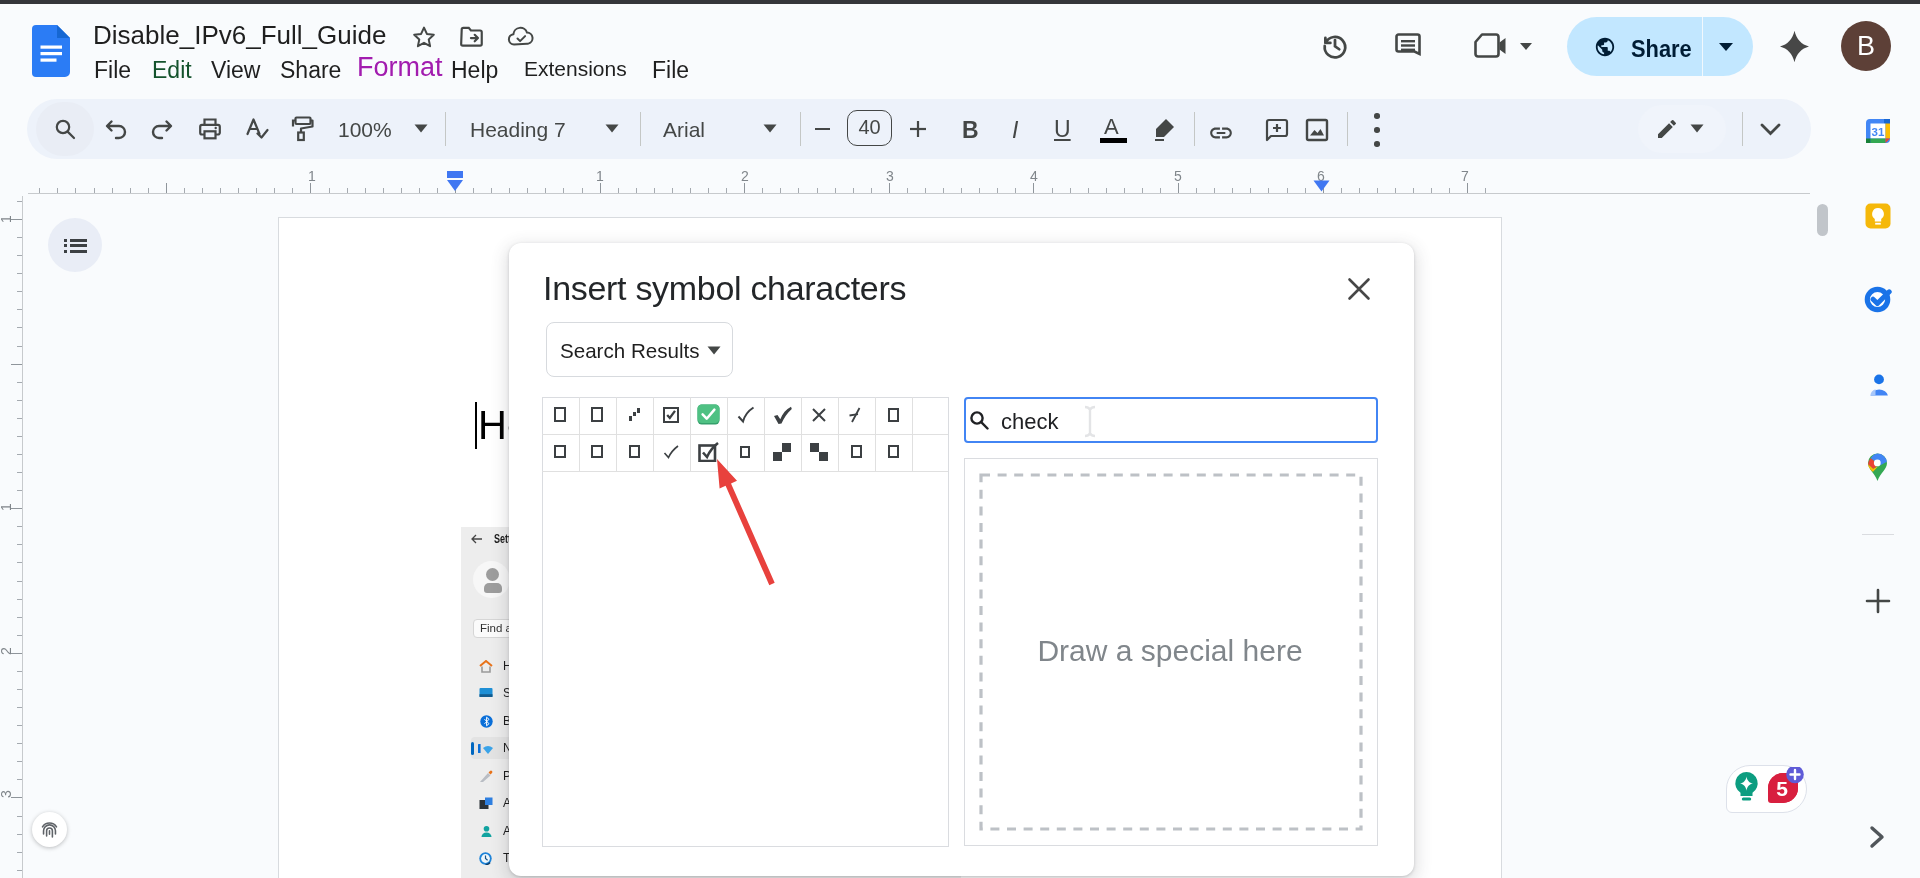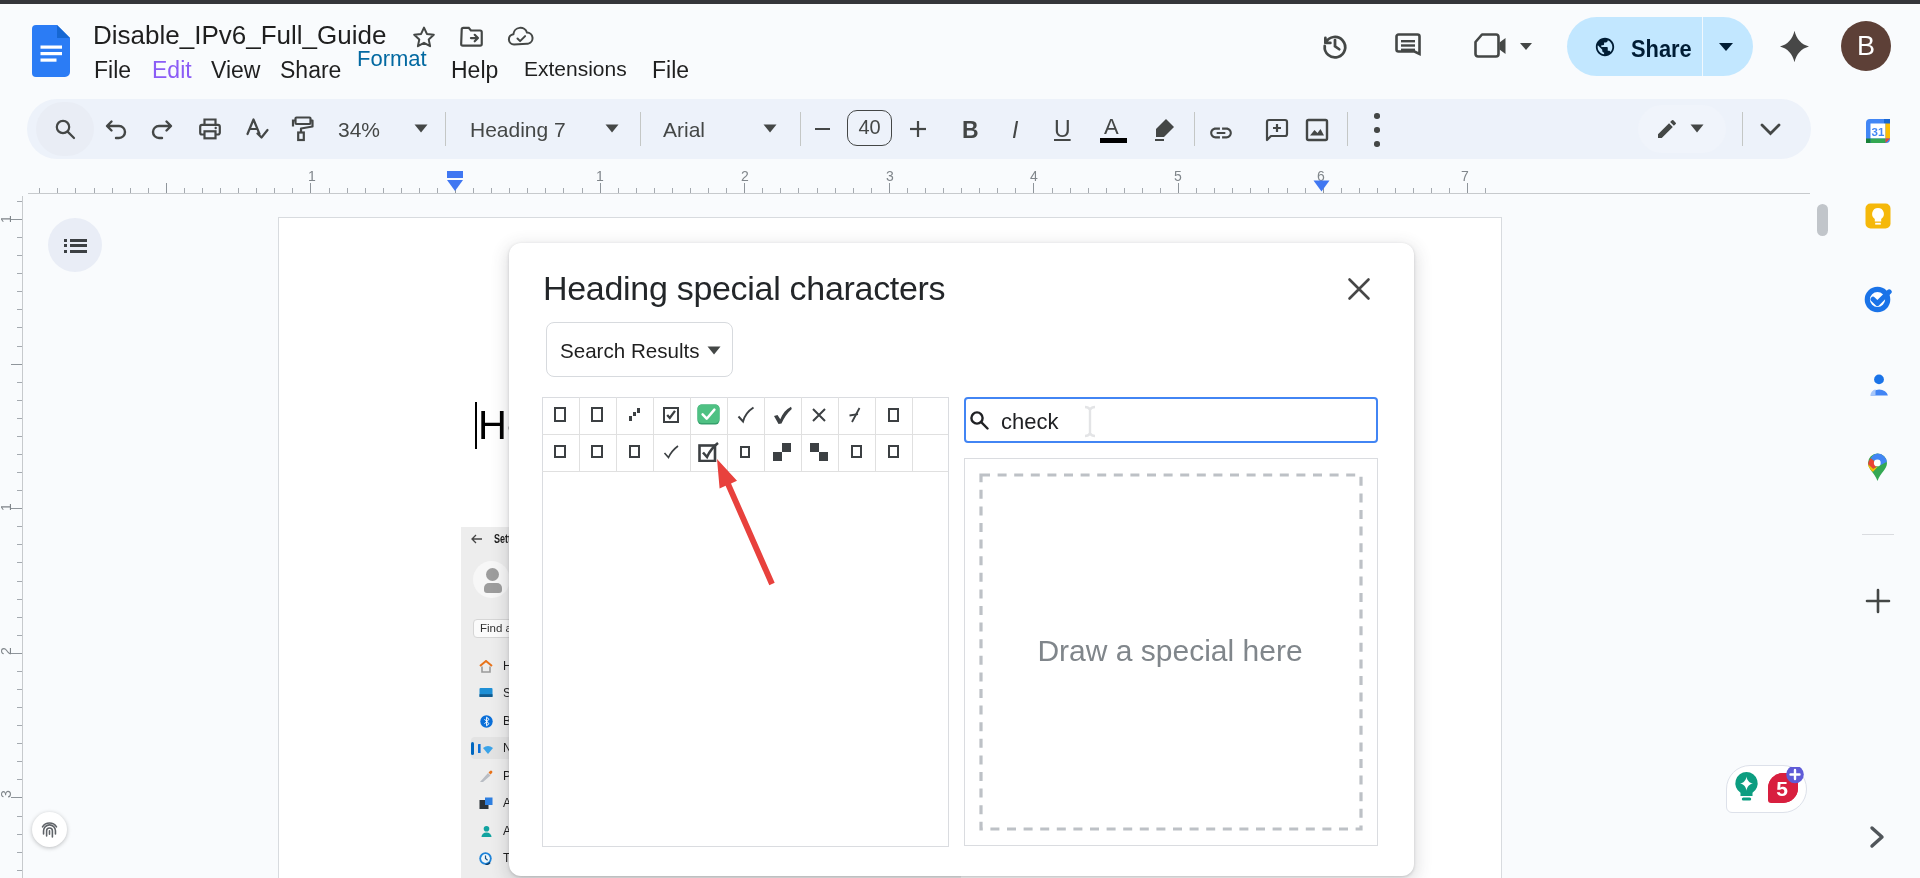--- a/index.html
+++ b/index.html
@@ -21,24 +21,24 @@
 </svg>
 <svg class="ic" style="left:459px;top:24px" width="26" height="26" viewBox="0 0 24 24">
 <path d="M2.5 5 a1.5 1.5 0 0 1 1.5-1.5 h5 l2 2.5 h8.5 a1.5 1.5 0 0 1 1.5 1.5 v11 a1.5 1.5 0 0 1 -1.5 1.5 h-16 a1.5 1.5 0 0 1 -1.5-1.5 Z" fill="none" stroke="#444746" stroke-width="2"></path>
 <path d="M11 13 h6 M14.5 10 l3 3 l-3 3" fill="none" stroke="#444746" stroke-width="2" stroke-linecap="round" stroke-linejoin="round"></path>
 </svg>
 <svg class="ic" style="left:507px;top:25px" width="28" height="24" viewBox="0 0 28 24">
 <path d="M7 19.5 a5.2 5.2 0 0 1 -0.6 -10.35 A7 7 0 0 1 20 7.6 a5.6 5.6 0 0 1 1.4 11 a6 6 0 0 1 -1.4 0.15 Z" fill="none" stroke="#444746" stroke-width="2"></path>
 <path d="M10.5 13.5 l2.6 2.6 l5 -5" fill="none" stroke="#444746" stroke-width="2" stroke-linecap="round" stroke-linejoin="round"></path>
 </svg>
 <div class="abs" style="left:94px;top:57px;font-size:23px;color:#1f1f1f">File</div>
-<div class="abs" style="left:152px;top:57px;font-size:23px;color:#8b5cf6">Edit</div>
+<div class="abs" style="left:152px;top:57px;font-size:23px;color:#14532d">Edit</div>
 <div class="abs" style="left:211px;top:57px;font-size:23px;color:#1f1f1f">View</div>
 <div class="abs" style="left:280px;top:57px;font-size:23px;color:#1f1f1f">Share</div>
-<div class="abs" style="left:357px;top:46px;font-size:22px;color:#0369a1">Format</div>
+<div class="abs" style="left:357px;top:52px;font-size:27px;color:#a21caf">Format</div>
 <div class="abs" style="left:451px;top:57px;font-size:23px;color:#1f1f1f">Help</div>
 <div class="abs" style="left:524px;top:57px;font-size:21px;color:#1f1f1f">Extensions</div>
 <div class="abs" style="left:652px;top:57px;font-size:23px;color:#1f1f1f">File</div>
 <svg class="ic" style="left:1320px;top:31px" width="30" height="30" viewBox="0 0 24 24">
 <path d="M4.3 5.5 V9.5 H8.3 M4.6 9.3 A8.2 8.2 0 1 1 3.8 12" fill="none" stroke="#444746" stroke-width="2.2" stroke-linecap="round" stroke-linejoin="round"></path>
 <path d="M12 7.2 V12.2 L15.4 14.6" fill="none" stroke="#444746" stroke-width="2.2" stroke-linecap="round"></path>
 </svg>
 <svg class="ic" style="left:1393px;top:31px" width="30" height="30" viewBox="0 0 30 30">
 <path d="M3.5 5.5 a2 2 0 0 1 2 -2 h19 a2 2 0 0 1 2 2 v17.5 l-5 -2.5 h-16 a2 2 0 0 1 -2 -2 Z" fill="none" stroke="#444746" stroke-width="2.6"></path>
 <rect x="8" y="9" width="14" height="2.4" fill="#444746"></rect>
@@ -83,21 +83,21 @@
 <svg class="ic" style="left:245px;top:117px" width="24" height="24" viewBox="0 0 24 24">
 <path d="M2.5 17 L8.5 2.5 L14.5 17 M4.6 12 h7.8" fill="none" stroke="#444746" stroke-width="2.2" stroke-linecap="round" stroke-linejoin="round"></path>
 <path d="M12.5 16.5 l4 4 l6 -7.5" fill="none" stroke="#444746" stroke-width="2.2" stroke-linecap="round" stroke-linejoin="round"></path>
 </svg>
 <svg class="ic" style="left:291px;top:116px" width="23" height="26" viewBox="0 0 23 26">
 <rect x="4.5" y="1.5" width="15" height="6.5" rx="1" fill="none" stroke="#444746" stroke-width="2.2"></rect>
 <path d="M19.5 4.5 h2 v6 l-11.5 2 v4" fill="none" stroke="#444746" stroke-width="2.2" stroke-linejoin="round"></path>
 <path d="M4.3 4.5 h-2.3 v6 l0 0" fill="none" stroke="#444746" stroke-width="2.2"></path>
 <rect x="7.2" y="16.5" width="5.6" height="7.5" fill="none" stroke="#444746" stroke-width="2.2"></rect>
 </svg>
-<div class="abs" style="left:338px;top:118px;font-size:21px;color:#444746">34%</div>
+<div class="abs" style="left:338px;top:118px;font-size:21px;color:#444746">100%</div>
 <svg class="ic" style="left:414px;top:124px" width="14" height="9" viewBox="0 0 14 9">
     <path d="M0.5 0.5 h13 l-6.5 8 Z" fill="#444746"></path>
   </svg>
 <div class="abs" style="left:445px;top:112px;width:1px;height:34px;background:#c4c7c5"></div>
 <div class="abs" style="left:470px;top:118px;font-size:21px;color:#444746">Heading 7</div>
 <svg class="ic" style="left:605px;top:124px" width="14" height="9" viewBox="0 0 14 9">
     <path d="M0.5 0.5 h13 l-6.5 8 Z" fill="#444746"></path>
   </svg>
 <div class="abs" style="left:640px;top:112px;width:1px;height:34px;background:#c4c7c5"></div>
 <div class="abs" style="left:663px;top:118px;font-size:21px;color:#444746">Arial</div>
@@ -407,21 +407,21 @@
 <path d="M13.5 5.5 C14 9.5 16.5 12 20 12.6 C16.5 13.2 14 15.7 13.5 19.7 C13 15.7 10.5 13.2 7 12.6 C10.5 12 13 9.5 13.5 5.5 Z" fill="#fff"></path>
 </svg>
 <svg class="ic" style="left:1762px;top:767px" width="42" height="44" viewBox="0 0 42 44">
 <path d="M21 6 a15 15 0 0 1 15 15 v12 a3 3 0 0 1 -3 3 H21 A15 15 0 0 1 21 6 Z" fill="#d81f3f" transform="rotate(90 21 21)"></path>
 <path d="M6 21 a15 15 0 0 1 15 -15 h9 a6 6 0 0 1 6 6 V21 a15 15 0 0 1 -30 0 Z" fill="#d81f3f"></path>
 <text x="20" y="29" font-size="21" font-weight="bold" fill="#fff" text-anchor="middle" font-family="Liberation Sans">5</text>
 <circle cx="33" cy="7.5" r="8.8" fill="#5f5bd7"></circle>
 <path d="M33 3 V12 M28.5 7.5 H37.5" stroke="#fff" stroke-width="2.4" stroke-linecap="round"></path>
 </svg>
 <div class="abs" style="left:509px;top:243px;width:905px;height:633px;background:#fff;border-radius:12px;box-shadow:0 5px 16px 3px rgba(60,64,67,.16),0 1px 3px rgba(60,64,67,.22)"></div>
-<div class="abs" style="left:543px;top:269px;font-size:34px;color:#232629;letter-spacing:-0.3px;white-space:nowrap">Heading special characters</div>
+<div class="abs" style="left:543px;top:269px;font-size:34px;color:#232629;letter-spacing:-0.3px;white-space:nowrap">Insert symbol characters</div>
 <svg class="ic" style="left:1347px;top:277px" width="24" height="24" viewBox="0 0 24 24">
 <path d="M2.5 2.5 L21.5 21.5 M21.5 2.5 L2.5 21.5" stroke="#474747" stroke-width="2.6" stroke-linecap="round"></path>
 </svg>
 <div class="abs" style="left:545.5px;top:322px;width:187px;height:55px;border:1px solid #d7dade;border-radius:8px;box-sizing:border-box;background:#fff"></div>
 <div class="abs" style="left:560px;top:339px;font-size:21px;color:#1f1f1f;transform:scaleX(0.98);transform-origin:0 0">Search Results</div>
 <svg class="ic" style="left:707px;top:346px" width="14" height="9" viewBox="0 0 14 9">
     <path d="M0.5 0.5 h13 l-6.5 8 Z" fill="#444746"></path>
   </svg>
 <div class="abs" style="left:541.5px;top:396.5px;width:407px;height:450px;border:1px solid #dadce0;box-sizing:border-box;background:#fff"></div>
 <div class="abs" style="left:578.5px;top:397px;width:1px;height:74px;background:#e0e0e0"></div>

